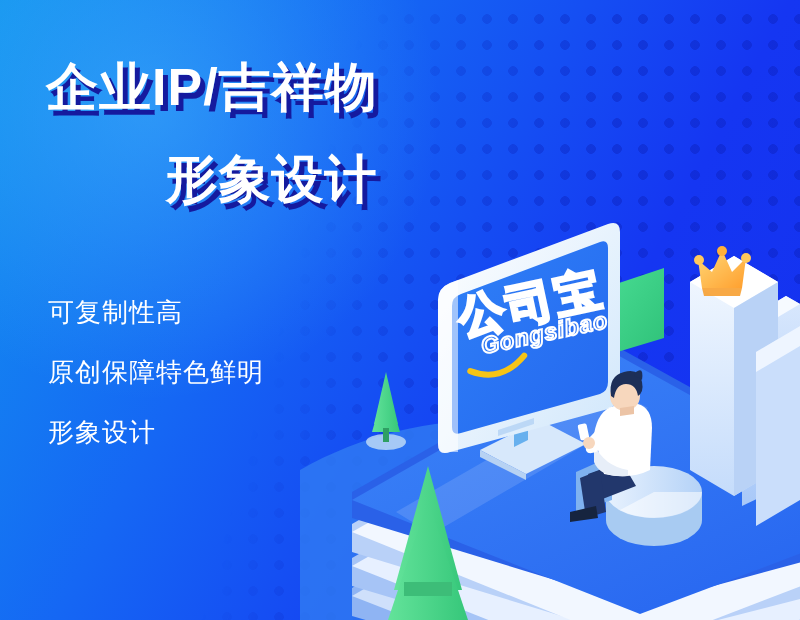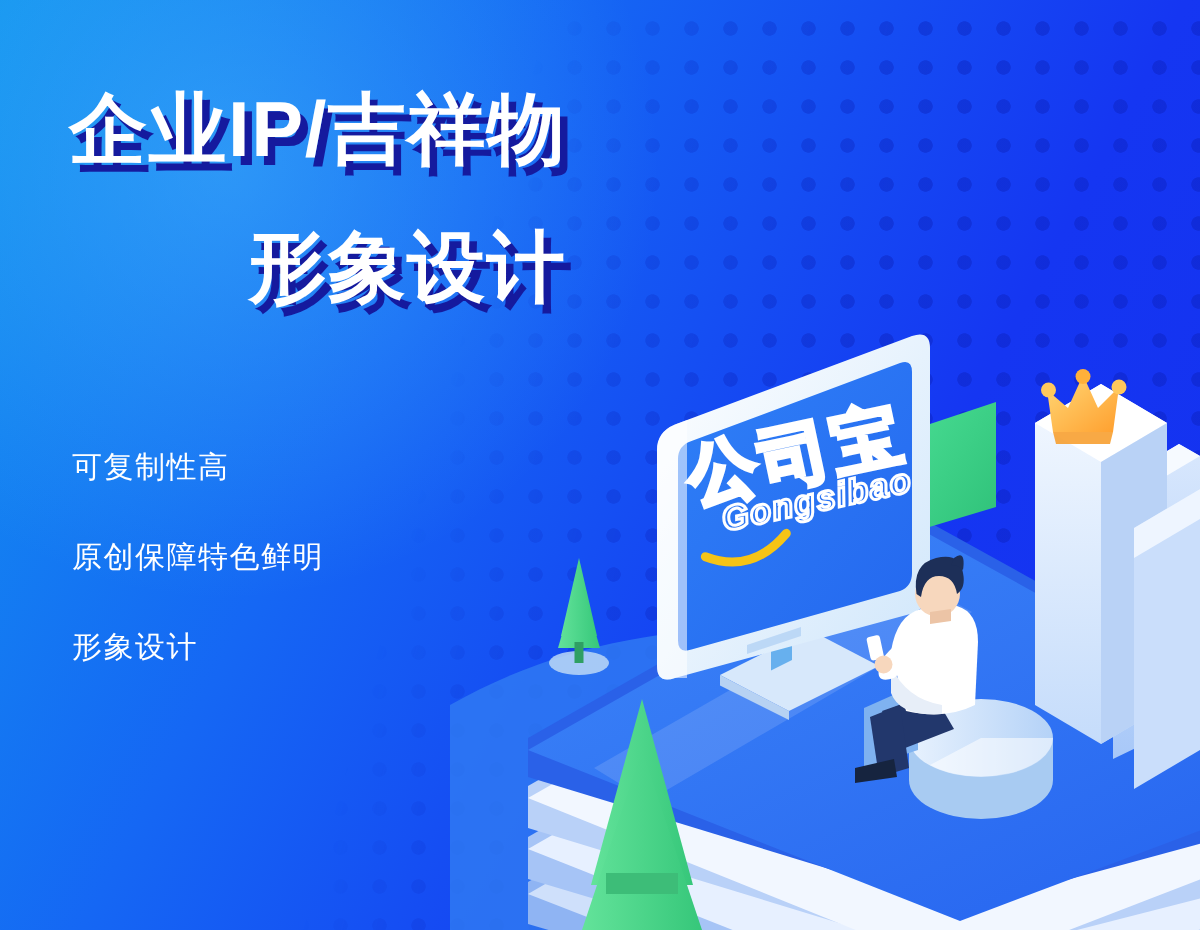--- a/index.html
+++ b/index.html
@@ -27,21 +27,21 @@
   .headline{position:absolute;left:46px;top:48px;z-index:40;}
   .hl-line{
     position:relative;color:#ffffff;font-weight:bold;
     font-size:52px;line-height:78px;letter-spacing:1px;white-space:nowrap;
     text-shadow:5px 6px 0 #151a9e;
   }
   .hl-line.second{margin-top:14px;text-align:right;}
   
   .subs{position:absolute;left:48px;top:296px;z-index:40;}
   .sub-line{
-    color:#ffffff;font-size:20px;line-height:32px;font-weight:normal;
+    color:#ffffff;font-size:26px;line-height:32px;font-weight:normal;
     letter-spacing:1px;white-space:nowrap;margin-bottom:28px;
   }
   .sub-line:last-child{margin-bottom:0;}
   
   .stage{position:absolute;left:0;top:0;width:800px;height:620px;z-index:20;}
   .stage svg{display:block;}
   .logo-wrap{
     position:absolute;left:449px;top:300px;width:170px;height:96px;
     transform:rotate(-12deg);transform-origin:0 0;z-index:30;pointer-events:none;
   }

